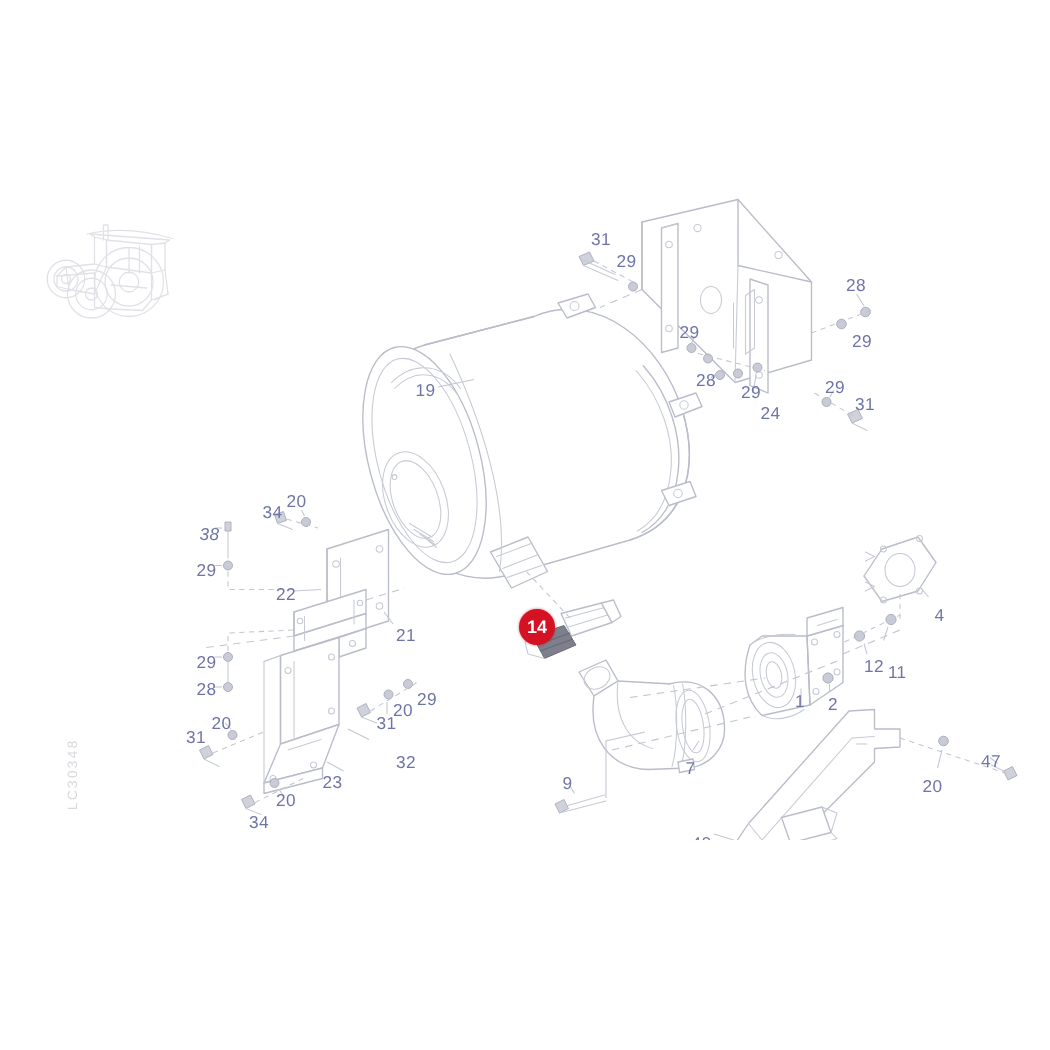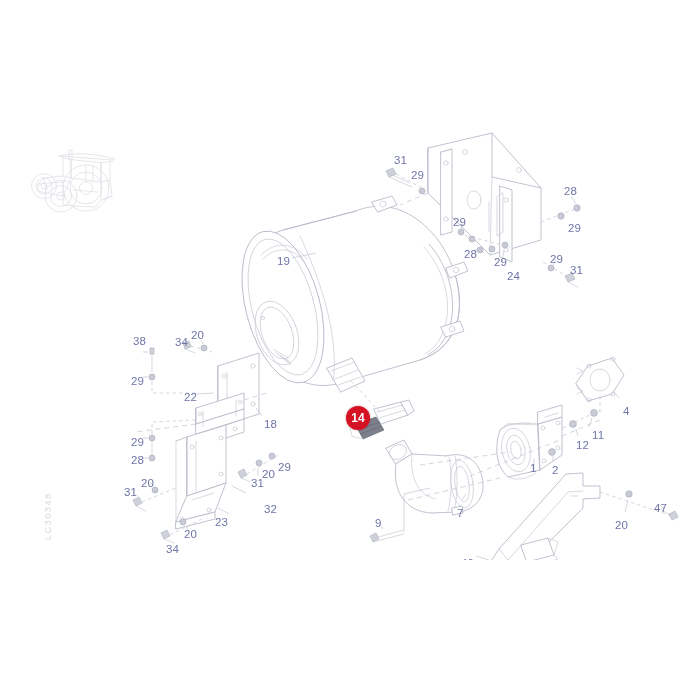--- a/index.html
+++ b/index.html
@@ -479,41 +479,41 @@
   <span class="lbl" style="left:568px; top:223px;">29</span>
   <span class="lbl" style="left:453px; top:217px;">29</span>
   <span class="lbl" style="left:464px; top:249px;">28</span>
   <span class="lbl" style="left:494px; top:257px;">29</span>
   <span class="lbl" style="left:507px; top:271px;text-align:center;">24</span>
   <span class="lbl" style="left:550px; top:254px;">29</span>
   <span class="lbl" style="left:570px; top:265px;">31</span>
   <span class="lbl" style="left:277px; top:256px;">19</span>
   <span class="lbl" style="left:175px; top:337px;">34</span>
   <span class="lbl" style="left:191px; top:330px;">20</span>
-  <span class="lbl" style="left:133px; top:336px;">38</span>
+  <span class="lbl" style="left:133px; top:352px;font-style:italic;">38</span>
   <span class="lbl" style="left:131px; top:376px;">29</span>
   <span class="lbl" style="left:184px; top:392px;text-align:right;">22</span>
-  <span class="lbl" style="left:264px; top:419px;">18</span>
+  <span class="lbl" style="left:264px; top:419px;">21</span>
   <span class="lbl" style="left:131px; top:437px;">29</span>
   <span class="lbl" style="left:131px; top:455px;">28</span>
   <span class="lbl" style="left:141px; top:478px;">20</span>
   <span class="lbl" style="left:124px; top:487px;">31</span>
   <span class="lbl" style="left:251px; top:478px;">31</span>
   <span class="lbl" style="left:262px; top:469px;">20</span>
   <span class="lbl" style="left:278px; top:462px;">29</span>
   <span class="lbl" style="left:237px; top:504px;margin-left:27px;">32</span>
   <span class="lbl" style="left:215px; top:517px;">23</span>
   <span class="lbl" style="left:184px; top:529px;">20</span>
   <span class="lbl" style="left:166px; top:544px;">34</span>
   <span class="lbl" style="left:375px; top:518px;">9</span>
   <span class="lbl" style="left:457px; top:508px;">7</span>
   <span class="lbl" style="left:530px; top:463px;">1</span>
   <span class="lbl" style="left:552px; top:465px;">2</span>
   <span class="lbl" style="left:576px; top:440px;">12</span>
-  <span class="lbl" style="left:592px; top:430px;text-align:center;">11</span>
+  <span class="lbl" style="left:592px; top:444px;text-align:center;">11</span>
   <span class="lbl" style="left:623px; top:406px;">4</span>
   <span class="lbl" style="left:654px; top:503px;">47</span>
   <span class="lbl" style="left:615px; top:520px;">20</span>
   <span class="lbl" style="left:461px; top:558px;">40</span>
 
   <div class="hl-badge" style="left:346px; top:406px;">14</div>
 
   <div class="partcode" style="left:44px; top:540px;">LC30348</div>
 
 </div>

